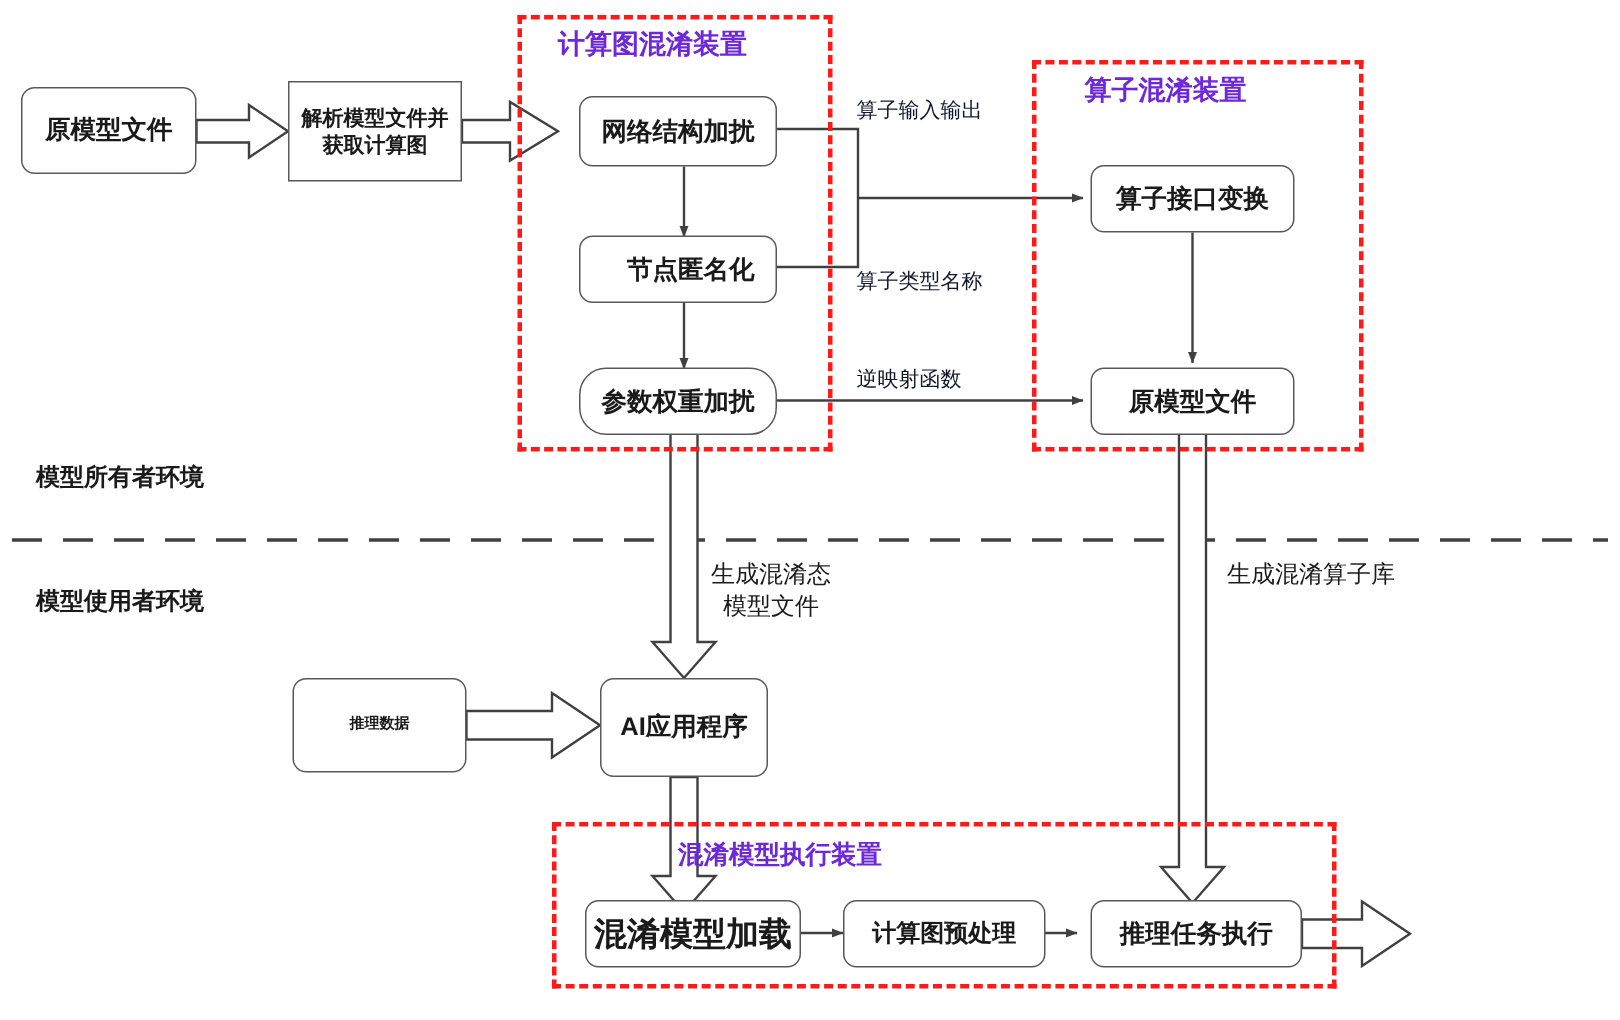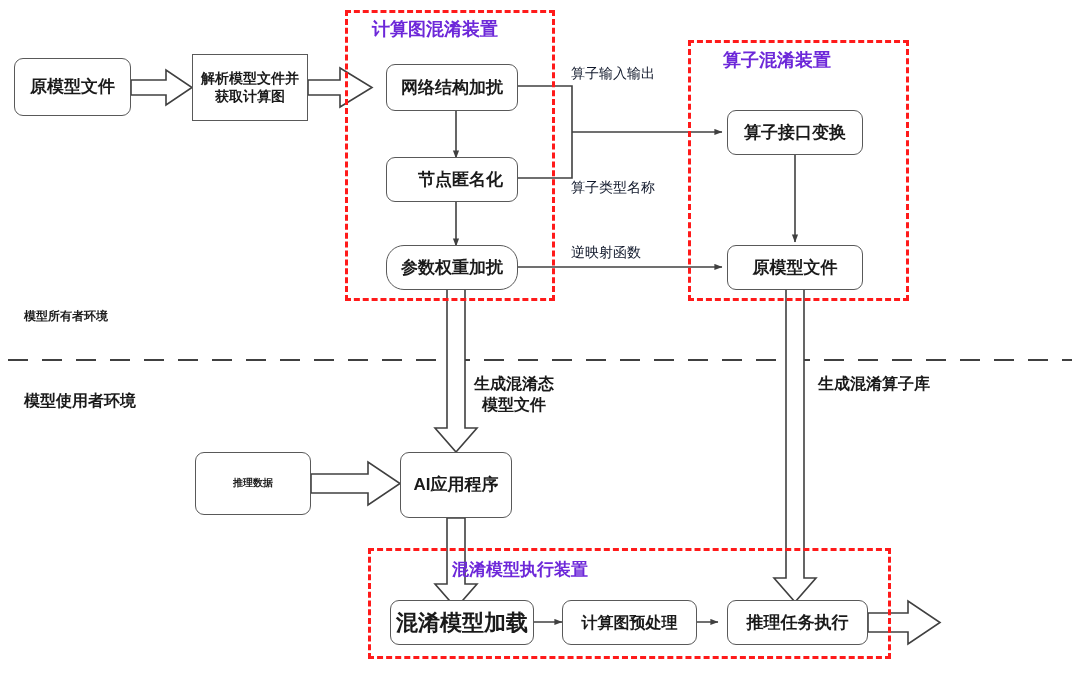--- a/index.html
+++ b/index.html
@@ -45,21 +45,21 @@
   }
 
   
   .caption{
     position:absolute;
     color:#0f172a;
     white-space:nowrap;
     z-index:6;
     line-height:1.3;
   }
-  .caption.bold{font-weight:bold;color:#1a1a1a;}
+  .caption.bold{font-weight:normal;color:#1a1a1a;}
   .caption.center{text-align:center;}
   .env-label{
     position:absolute;
     font-weight:bold;
     color:#1a1a1a;
     white-space:nowrap;
     z-index:6;
   }
 </style>
 </head>
@@ -184,16 +184,16 @@
 
   <div class="caption" style="left:571px;top:243px;font-size:14px;">逆映射函数</div>
 
   <div class="caption bold center" style="left:474px;top:374px;font-size:16px;">
     <div>生成混淆态</div>
     <div>模型文件</div>
   </div>
 
   <div class="caption bold" style="left:818px;top:374px;font-size:16px;">生成混淆算子库</div>
 
-  <div class="env-label" style="left:24px;top:308px;font-size:12px;">模型所有者环境</div>
+  <div class="env-label" style="left:24px;top:308px;font-size:16px;">模型所有者环境</div>
   <div class="env-label" style="left:24px;top:391px;font-size:16px;">模型使用者环境</div>
 
 </div>
 
 </body></html>

